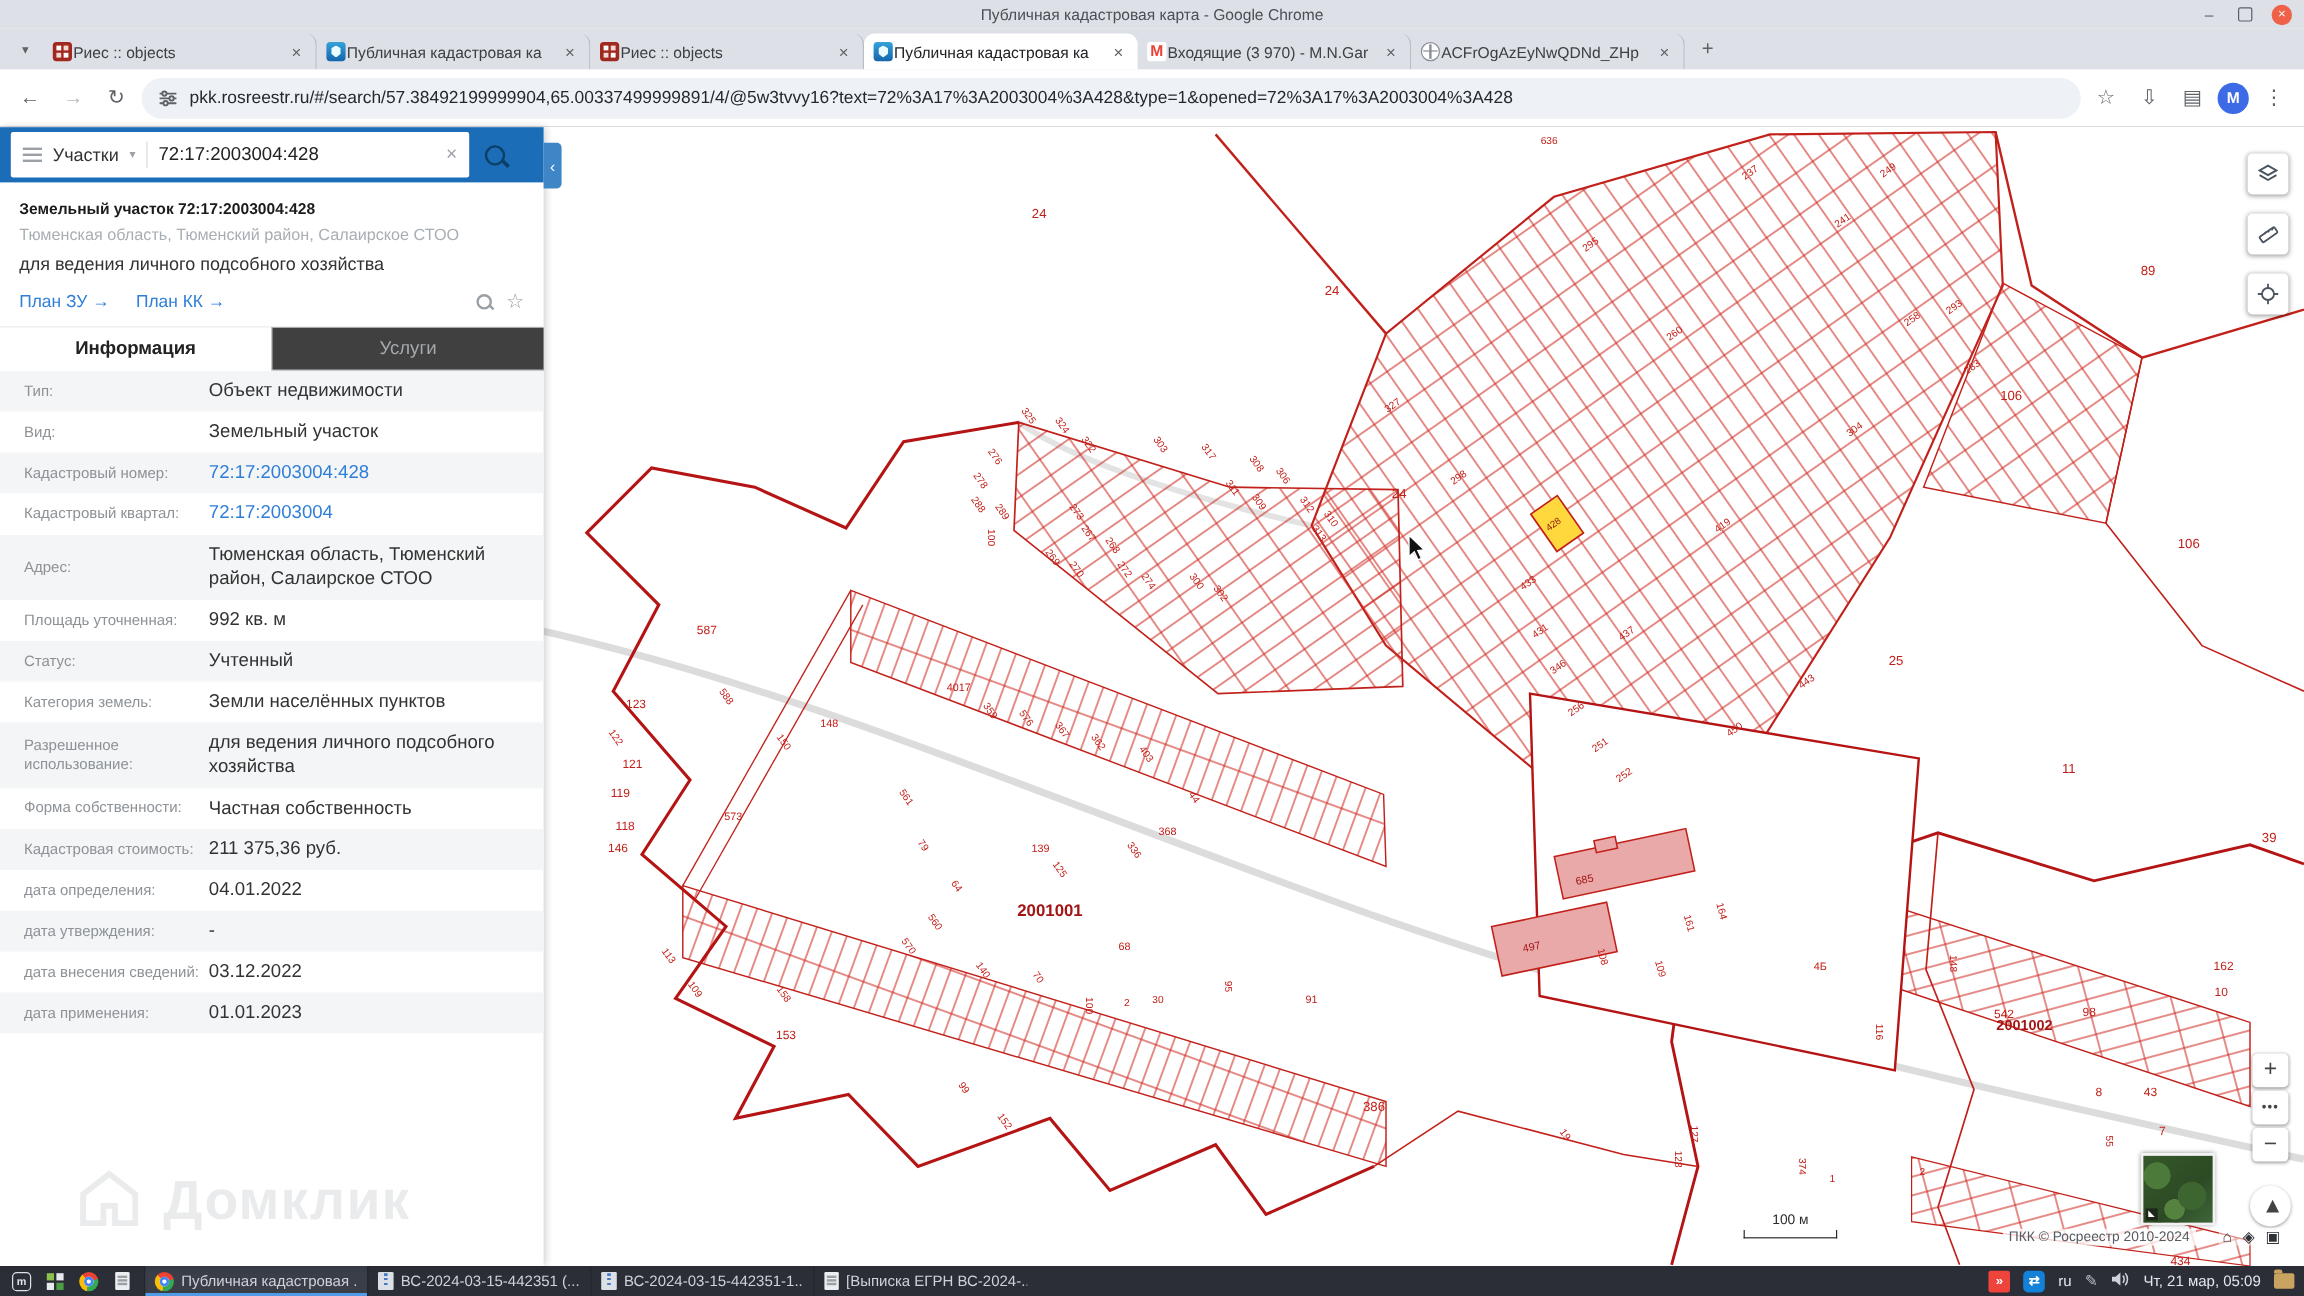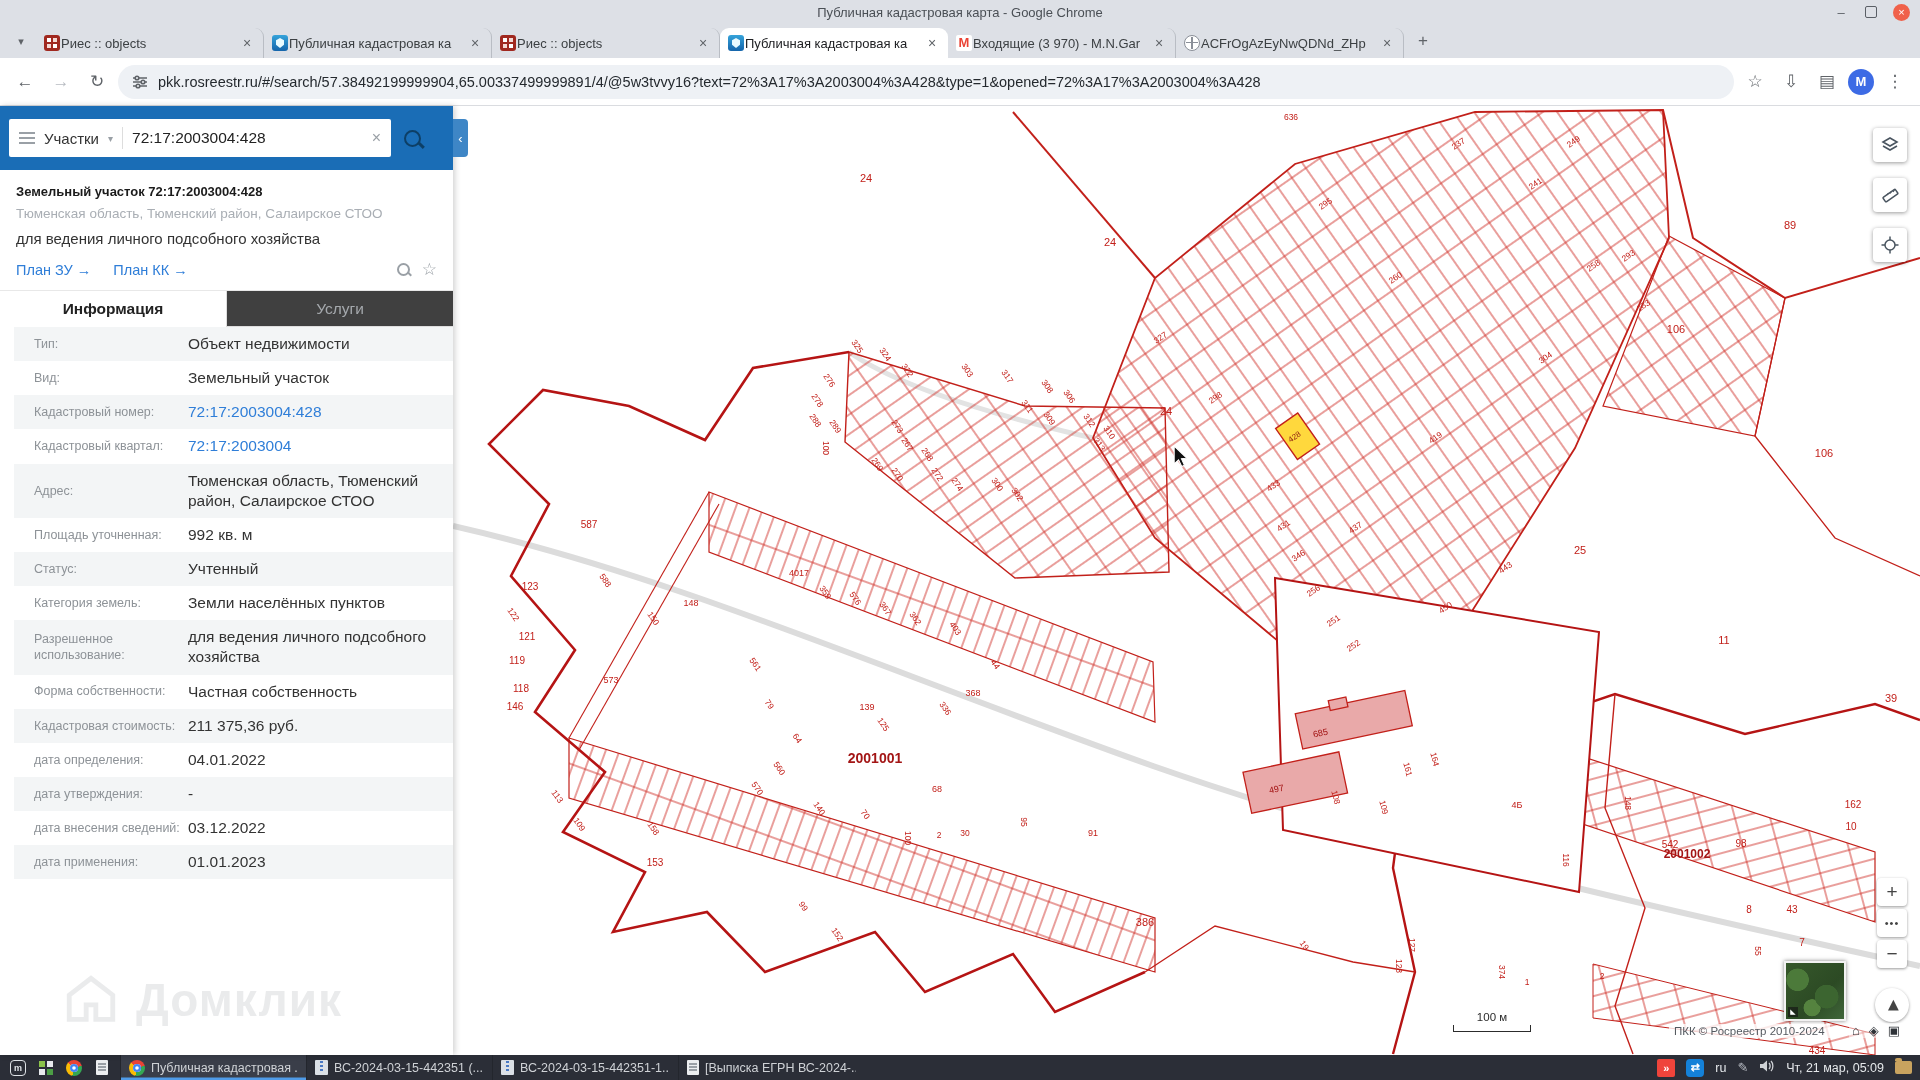--- a/index.html
+++ b/index.html
@@ -52,21 +52,21 @@
   .url-text{white-space:nowrap;overflow:hidden;}
   .avatar{width:26px;height:26px;border-radius:50%;background:#3d6be5;color:#fff;font-size:13px;font-weight:bold;
     display:flex;align-items:center;justify-content:center;}
 
   
   .content{position:absolute;left:0;top:106px;width:1920px;height:949px;}
 
   
   .sidebar{position:absolute;left:0;top:0;width:453px;height:949px;background:#fff;z-index:5;
     box-shadow:2px 0 6px rgba(0,0,0,.18);}
-  .search-head{height:64px;background:#1a6db6;display:flex;align-items:center;padding-left:9px;}
+  .search-head{height:46px;background:#1a6db6;display:flex;align-items:center;padding-left:9px;}
   .search-box{width:382px;height:38px;background:#fff;border-radius:2px;display:flex;align-items:center;
     gap:9px;padding:0 10px;box-sizing:border-box;}
   .burger{width:16px;height:2px;background:#9aa0a6;position:relative;flex:none;}
   .burger::before,.burger::after{content:"";position:absolute;left:0;width:16px;height:2px;background:#9aa0a6;}
   .burger::before{top:-5px}.burger::after{top:5px}
   .cat{font-size:15px;color:#333;}
   .cat-chev{color:#9aa0a6;font-size:10px;}
   .vdiv{width:1px;height:22px;background:#ddd;}
   .query{flex:1;font-size:15.5px;color:#222;white-space:nowrap;overflow:hidden;}
   .clear-x{color:#9aa0a6;font-size:16px;}
@@ -89,21 +89,21 @@
   .mini-mag::after{content:"";position:absolute;width:5px;height:2px;background:#9aa0a6;transform:rotate(45deg);
     right:-4px;bottom:-1px;}
   .fav-star{font-size:17px;}
 
   .side-tabs{display:flex;height:36px;border-top:1px solid #e8e8e8;}
   .side-tab{flex:1;display:flex;align-items:center;justify-content:center;font-size:15.5px;}
   .side-tab.active{background:#fff;color:#222;font-weight:bold;}
   .side-tab.inactive{background:#404040;color:#a5a9ad;border-left:1px solid #dedede;border-bottom:1px solid #dedede;}
 
   .info-rows{}
-  .irow{display:flex;align-items:center;min-height:34px;padding:7px 0 7px 20px;box-sizing:border-box;margin-left:14px;}
+  .irow{display:flex;align-items:center;min-height:34px;padding:7px 0 7px 20px;box-sizing:border-box;}
   .irow:nth-child(odd){background:#f3f5f6;}
   .ilabel{width:148px;flex:none;font-size:12.5px;color:#8d9297;line-height:1.3;padding-right:6px;}
   .ivalue{flex:1;font-size:15.5px;color:#333;line-height:1.3;padding-right:12px;}
   .ivalue.link{color:#2f7ed8;}
 
   .watermark{position:absolute;left:62px;bottom:26px;display:flex;align-items:center;gap:16px;
     color:rgba(50,55,65,0.10);font-size:46px;font-weight:bold;letter-spacing:1px;}
 
   
   .map{position:absolute;left:453px;top:0;width:1467px;height:949px;background:#fff;overflow:hidden;}

